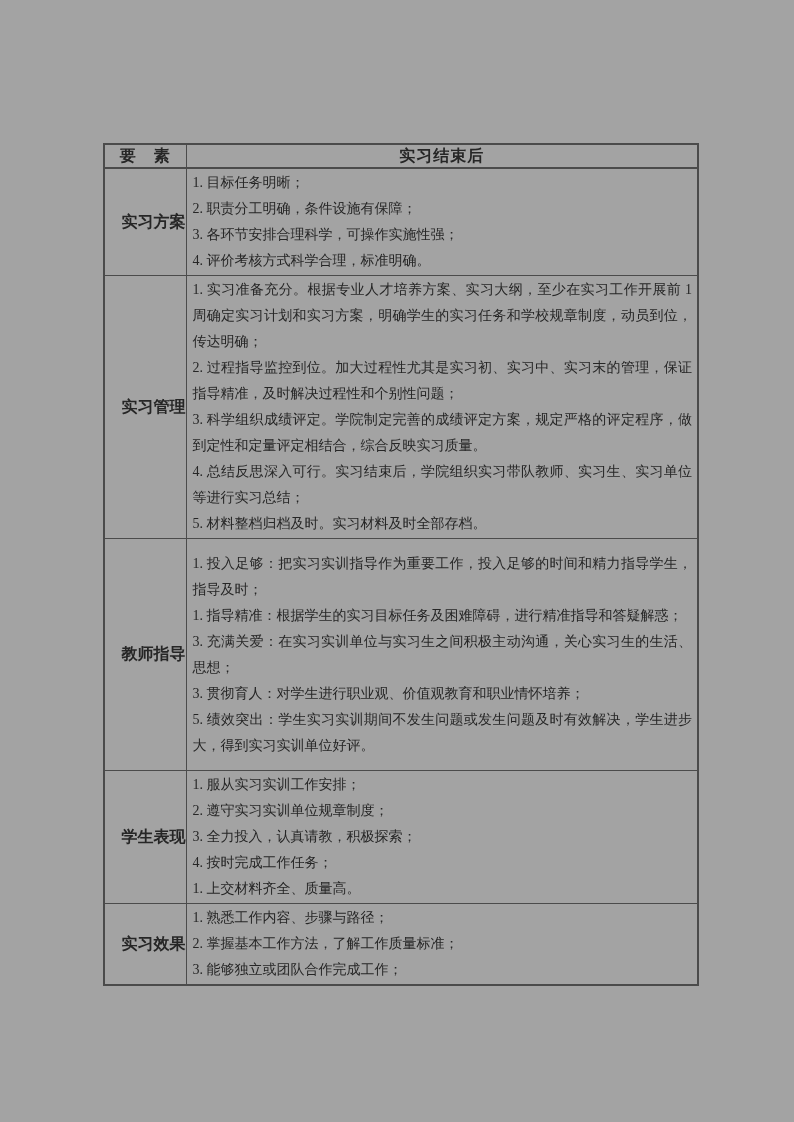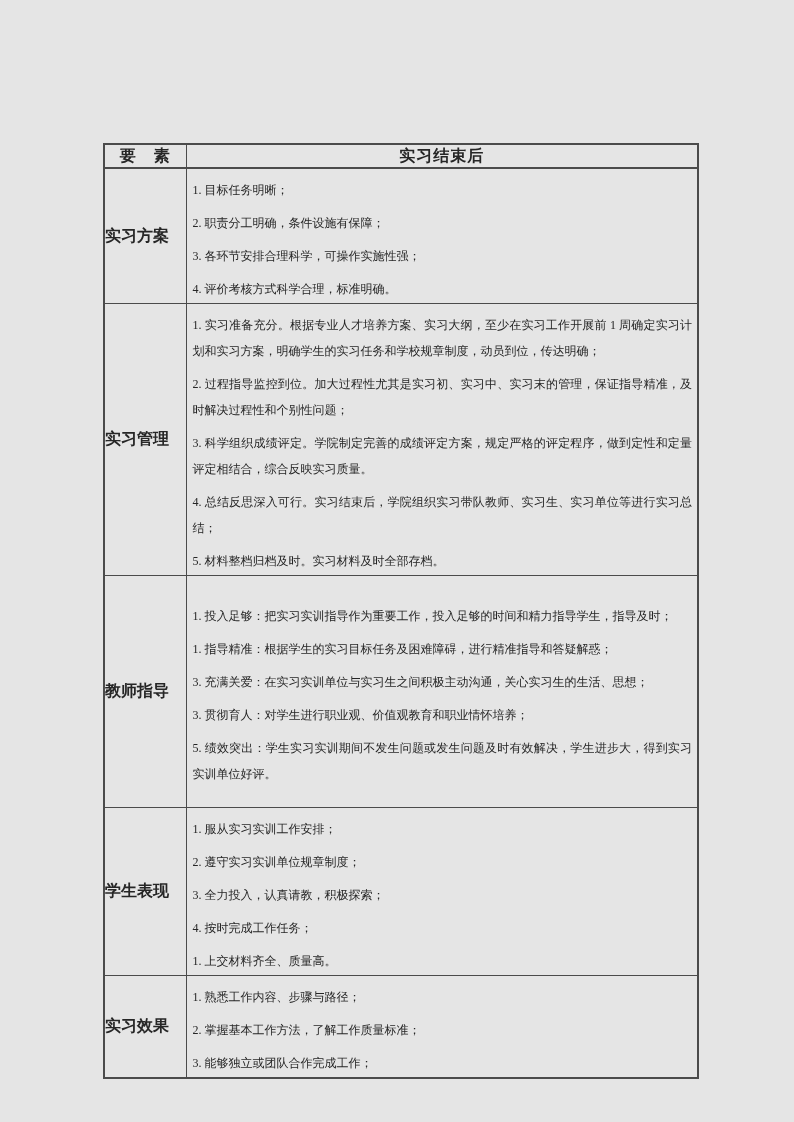--- a/index.html
+++ b/index.html
@@ -5,21 +5,21 @@
   * { margin: 0; padding: 0; box-sizing: border-box; }
   html, body {
     width: 794px;
     background: #ffffff;
     font-family: "Liberation Serif", "DejaVu Serif", serif;
   }
   .page {
     position: relative;
     width: 794px;
     height: 1122px;
-    background: #e5e5e5;
+    background: #a3a3a3;
     overflow: hidden;
   }
   table.standards {
     position: absolute;
     left: 103px;
     top: 143px;
     width: 594px;
     border-collapse: collapse;
     table-layout: fixed;
     border: 2px solid #4b4b4b;
@@ -35,33 +35,32 @@
     font-size: 16px;
     font-weight: bold;
     text-align: center;
     vertical-align: middle;
     border-bottom-width: 2px;
     letter-spacing: 1px;
   }
   td.label-cell {
     font-size: 16px;
     font-weight: bold;
-    text-align: left;
+    text-align: right;
     vertical-align: middle;
   }
   td.content-cell {
     vertical-align: middle;
     padding: 1px 5px 1px 6px;
   }
   .item {
-    font-size: 12px;
+    font-size: 14px;
     line-height: 26px;
     text-align: justify;
     text-justify: inter-ideograph;
-    margin-top: 7px;
   }
   tr.r-plan    { height: 104px; }
   tr.r-manage  { height: 262px; }
   tr.r-teacher { height: 232px; }
   tr.r-student { height: 132px; }
   tr.r-effect  { height: 78px;  }
 </style>
 </head>
 <body>
 

